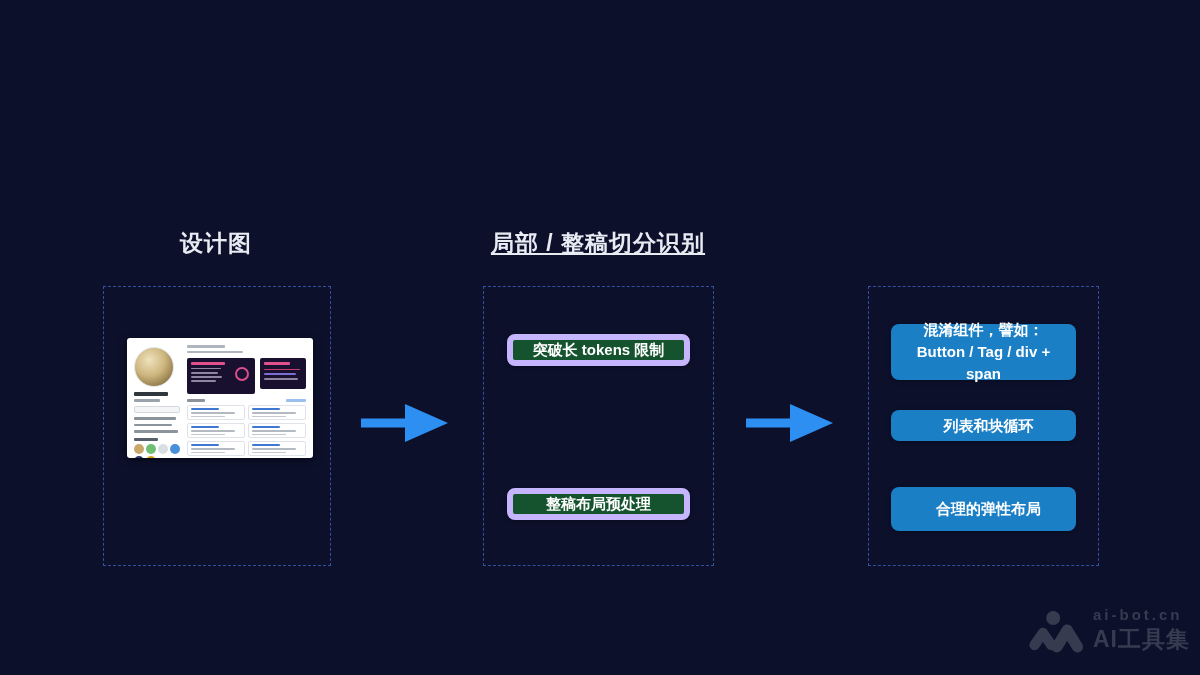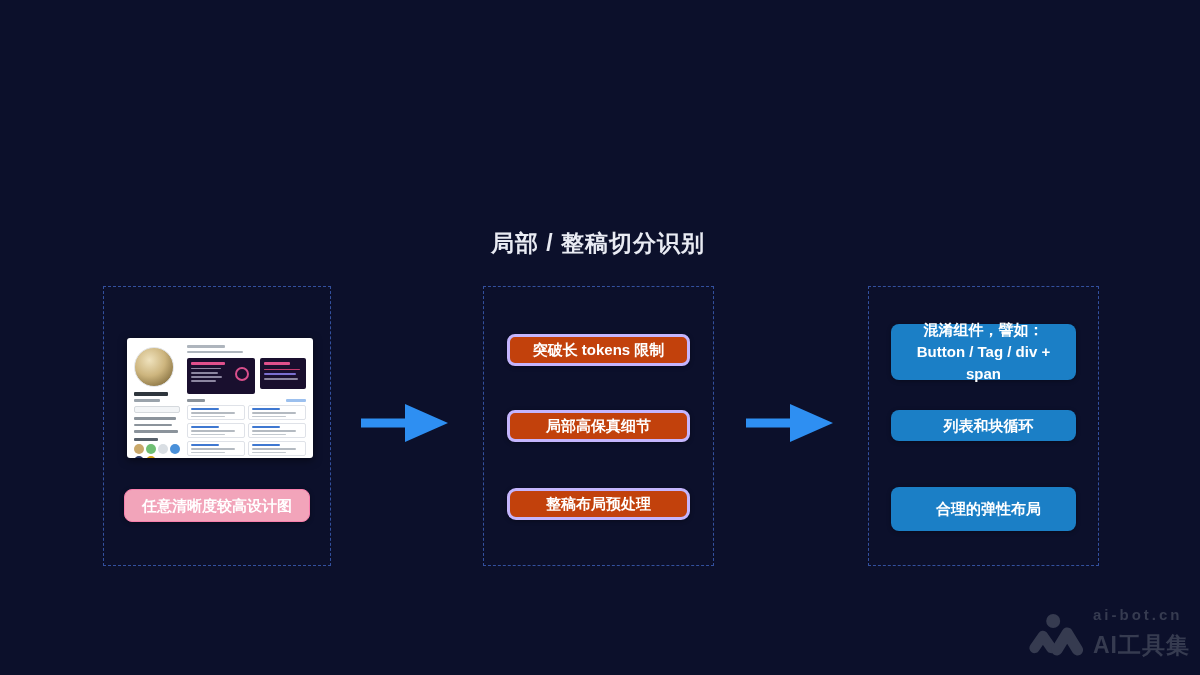--- a/index.html
+++ b/index.html
@@ -13,43 +13,43 @@
     position:absolute;top:114px;left:0;width:1200px;text-align:center;
     font-size:34px;font-weight:700;letter-spacing:1px;color:#f2f3f7;
   }
   .title .hl{color:#62ba3c;}
   
   .col-header{
     position:absolute;top:228px;width:420px;text-align:center;
     font-size:23px;font-weight:700;color:#e9ebf3;letter-spacing:1px;white-space:nowrap;
   }
   .ch1{left:6px;}   
-  .ch2{left:388px;} 
+  .ch2{left:388px;text-decoration:underline;} 
   .ch3{left:772px;} 
   
   .panel-box{
     position:absolute;top:286px;height:278px;
     border:1px dashed #33509e;background:transparent;
   }
   .pb1{left:103px;width:226px;}
   .pb2{left:483px;width:229px;}
   .pb3{left:868px;width:229px;}
   
   .pill{
     position:absolute;display:flex;align-items:center;justify-content:center;
     border-radius:8px;color:#fff;font-size:15px;font-weight:700;
     text-align:center;line-height:1.45;box-sizing:border-box;
   }
-  .pill.green{background:#c2410c;border:3px solid #c4b5fd;box-shadow:0 1px 4px rgba(0,0,0,.35);}
+  .pill.green{background:#14532d;border:6px solid #c4b5fd;box-shadow:0 1px 4px rgba(0,0,0,.35);}
   .pill.blue{background:#1b7fc6;box-shadow:0 1px 4px rgba(0,0,0,.35);}
   .pill.pink{background:#f2a4ba;border:1px solid #f87fad;box-shadow:0 1px 4px rgba(0,0,0,.35);}
   .pb2 .pill{left:23px;right:23px;height:32px;}
   .pb2 .b1{top:47px;}
   .pb2 .b2{top:123px;}
-  .pb2 .b3{top:201px;border-radius:9px;}
+  .pb2 .b3{top:201px;}
   .pb3 .pill{left:22px;right:22px;padding-left:10px;}
   .pb3 .b1{top:37px;height:56px;padding:4px 12px;}
   .pb3 .b2{top:123px;height:31px;}
   .pb3 .b3{top:200px;height:44px;}
   .pb1 .pill.pink{left:20px;right:20px;top:202px;height:33px;}
   
   .arrow{position:absolute;top:401px;width:87px;height:44px;}
   .ar1{left:361px;}
   .ar2{left:746px;}
   
@@ -83,28 +83,29 @@
   .t-pinned{display:flex;justify-content:space-between;margin-top:5px;}
   .t-grid{display:grid;grid-template-columns:1fr 1fr;gap:3px;margin-top:3px;}
   .t-card{height:15px;border:1px solid #dfe2e8;border-radius:2px;padding:2px 0 0 3px;box-sizing:border-box;}
   .t-card .blue{width:28px;height:2px;background:#3f78d1;border-radius:1px;}
   .t-card .g1{width:44px;height:1.5px;background:#b4bac1;margin-top:2.5px;border-radius:1px;}
   .t-card .g2{width:34px;height:1.5px;background:#c3c9cf;margin-top:2px;border-radius:1px;}
   
   .watermark{position:absolute;left:1028px;top:606px;display:flex;align-items:center;gap:9px;}
   .wm-text{display:flex;flex-direction:column;}
   .wm-domain{font-size:15px;font-weight:700;letter-spacing:3px;color:#363b50;}
-  .wm-name{font-size:23px;font-weight:700;letter-spacing:1px;color:#363b50;margin-top:7px;}
+  .wm-name{font-size:23px;font-weight:700;letter-spacing:1px;color:#363b50;margin-top:1px;}
 </style>
 </head>
 <body>
 
 <div class="stage">
 
 
+  <div class="col-header ch1">设计图</div>
   <div class="col-header ch2">局部 / 整稿切分识别</div>
 
   <div class="panel-box pb1">
     <div class="thumb">
       <div class="t-side">
         <div class="t-avatar"></div>
         <div class="bar t-name"></div>
         <div class="bar t-sub"></div>
         <div class="t-follow"></div>
         <div class="bar t-line" style="width:42px"></div>
@@ -172,26 +173,24 @@
               <div class="g2"></div>
             </div>
           <div class="t-card">
               <div class="blue"></div>
               <div class="g1"></div>
               <div class="g2"></div>
             </div>
         </div>
       </div>
     </div>
-    <div class="pill pink">任意清晰度较高设计图</div>
   </div>
 
   <div class="panel-box pb2">
     <div class="pill green b1">突破长 tokens 限制</div>
-    <div class="pill green b2">局部高保真细节</div>
     <div class="pill green b3">整稿布局预处理</div>
   </div>
 
   <div class="panel-box pb3">
     <div class="pill blue b1">混淆组件，譬如：Button / Tag / div + span</div>
     <div class="pill blue b2">列表和块循环</div>
     <div class="pill blue b3">合理的弹性布局</div>
   </div>
 
   <svg class="arrow ar1" viewBox="0 0 87 44">

